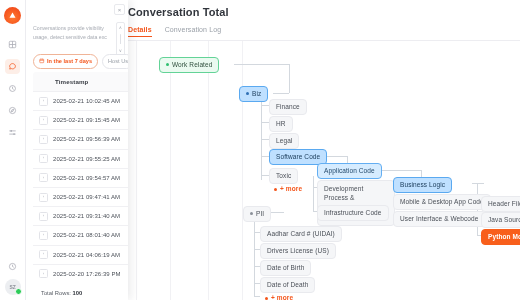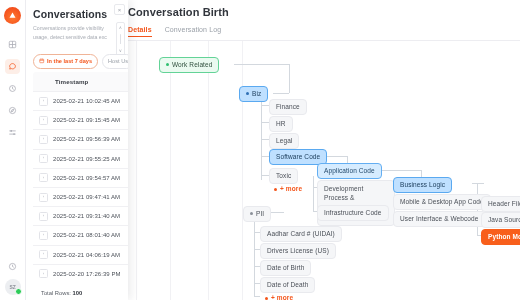--- a/index.html
+++ b/index.html
@@ -156,21 +156,21 @@
       <div class="avatar">
         <span style="font-size:5px;font-weight:700;letter-spacing:-.2px;color:#8c9099;">SZ</span>
         <span class="dot-online"></span>
       </div>
     </div>
   </div>
 
   <div class="canvas">
 
     <div class="page-head">
-      <div class="page-title">Conversation Birth</div>
+      <div class="page-title">Conversation Total</div>
     </div>
 
     <div class="tabs">
       <div class="tab active">Details</div>
       <div class="tab">Conversation Log</div>
     </div>
     <div class="tabs-rule"></div>
 
     <div class="guides">
       <i style="left:8px"></i>
@@ -257,21 +257,20 @@
       <div class="node" style="left:235px;top:243px;"><span>Drivers License (US)</span></div>
       <div class="node" style="left:235px;top:260px;"><span>Date of Birth</span></div>
       <div class="node" style="left:235px;top:277px;"><span>Date of Death</span></div>
       <div class="more" style="left:236px;top:292px;">
         <span class="b"></span><span>+ more</span>
       </div>
     </div>
   </div>
 
   <div class="panel">
-    <div class="panel-title">Conversations</div>
     <div class="panel-sub">Conversations provide visibility usage, detect sensitive data exc</div>
 
     <div class="panel-close">×</div>
     <div class="panel-scroll">
       <span>∧</span>
       <span class="bar"></span>
       <span>∨</span>
     </div>
 
     <div class="chips">

